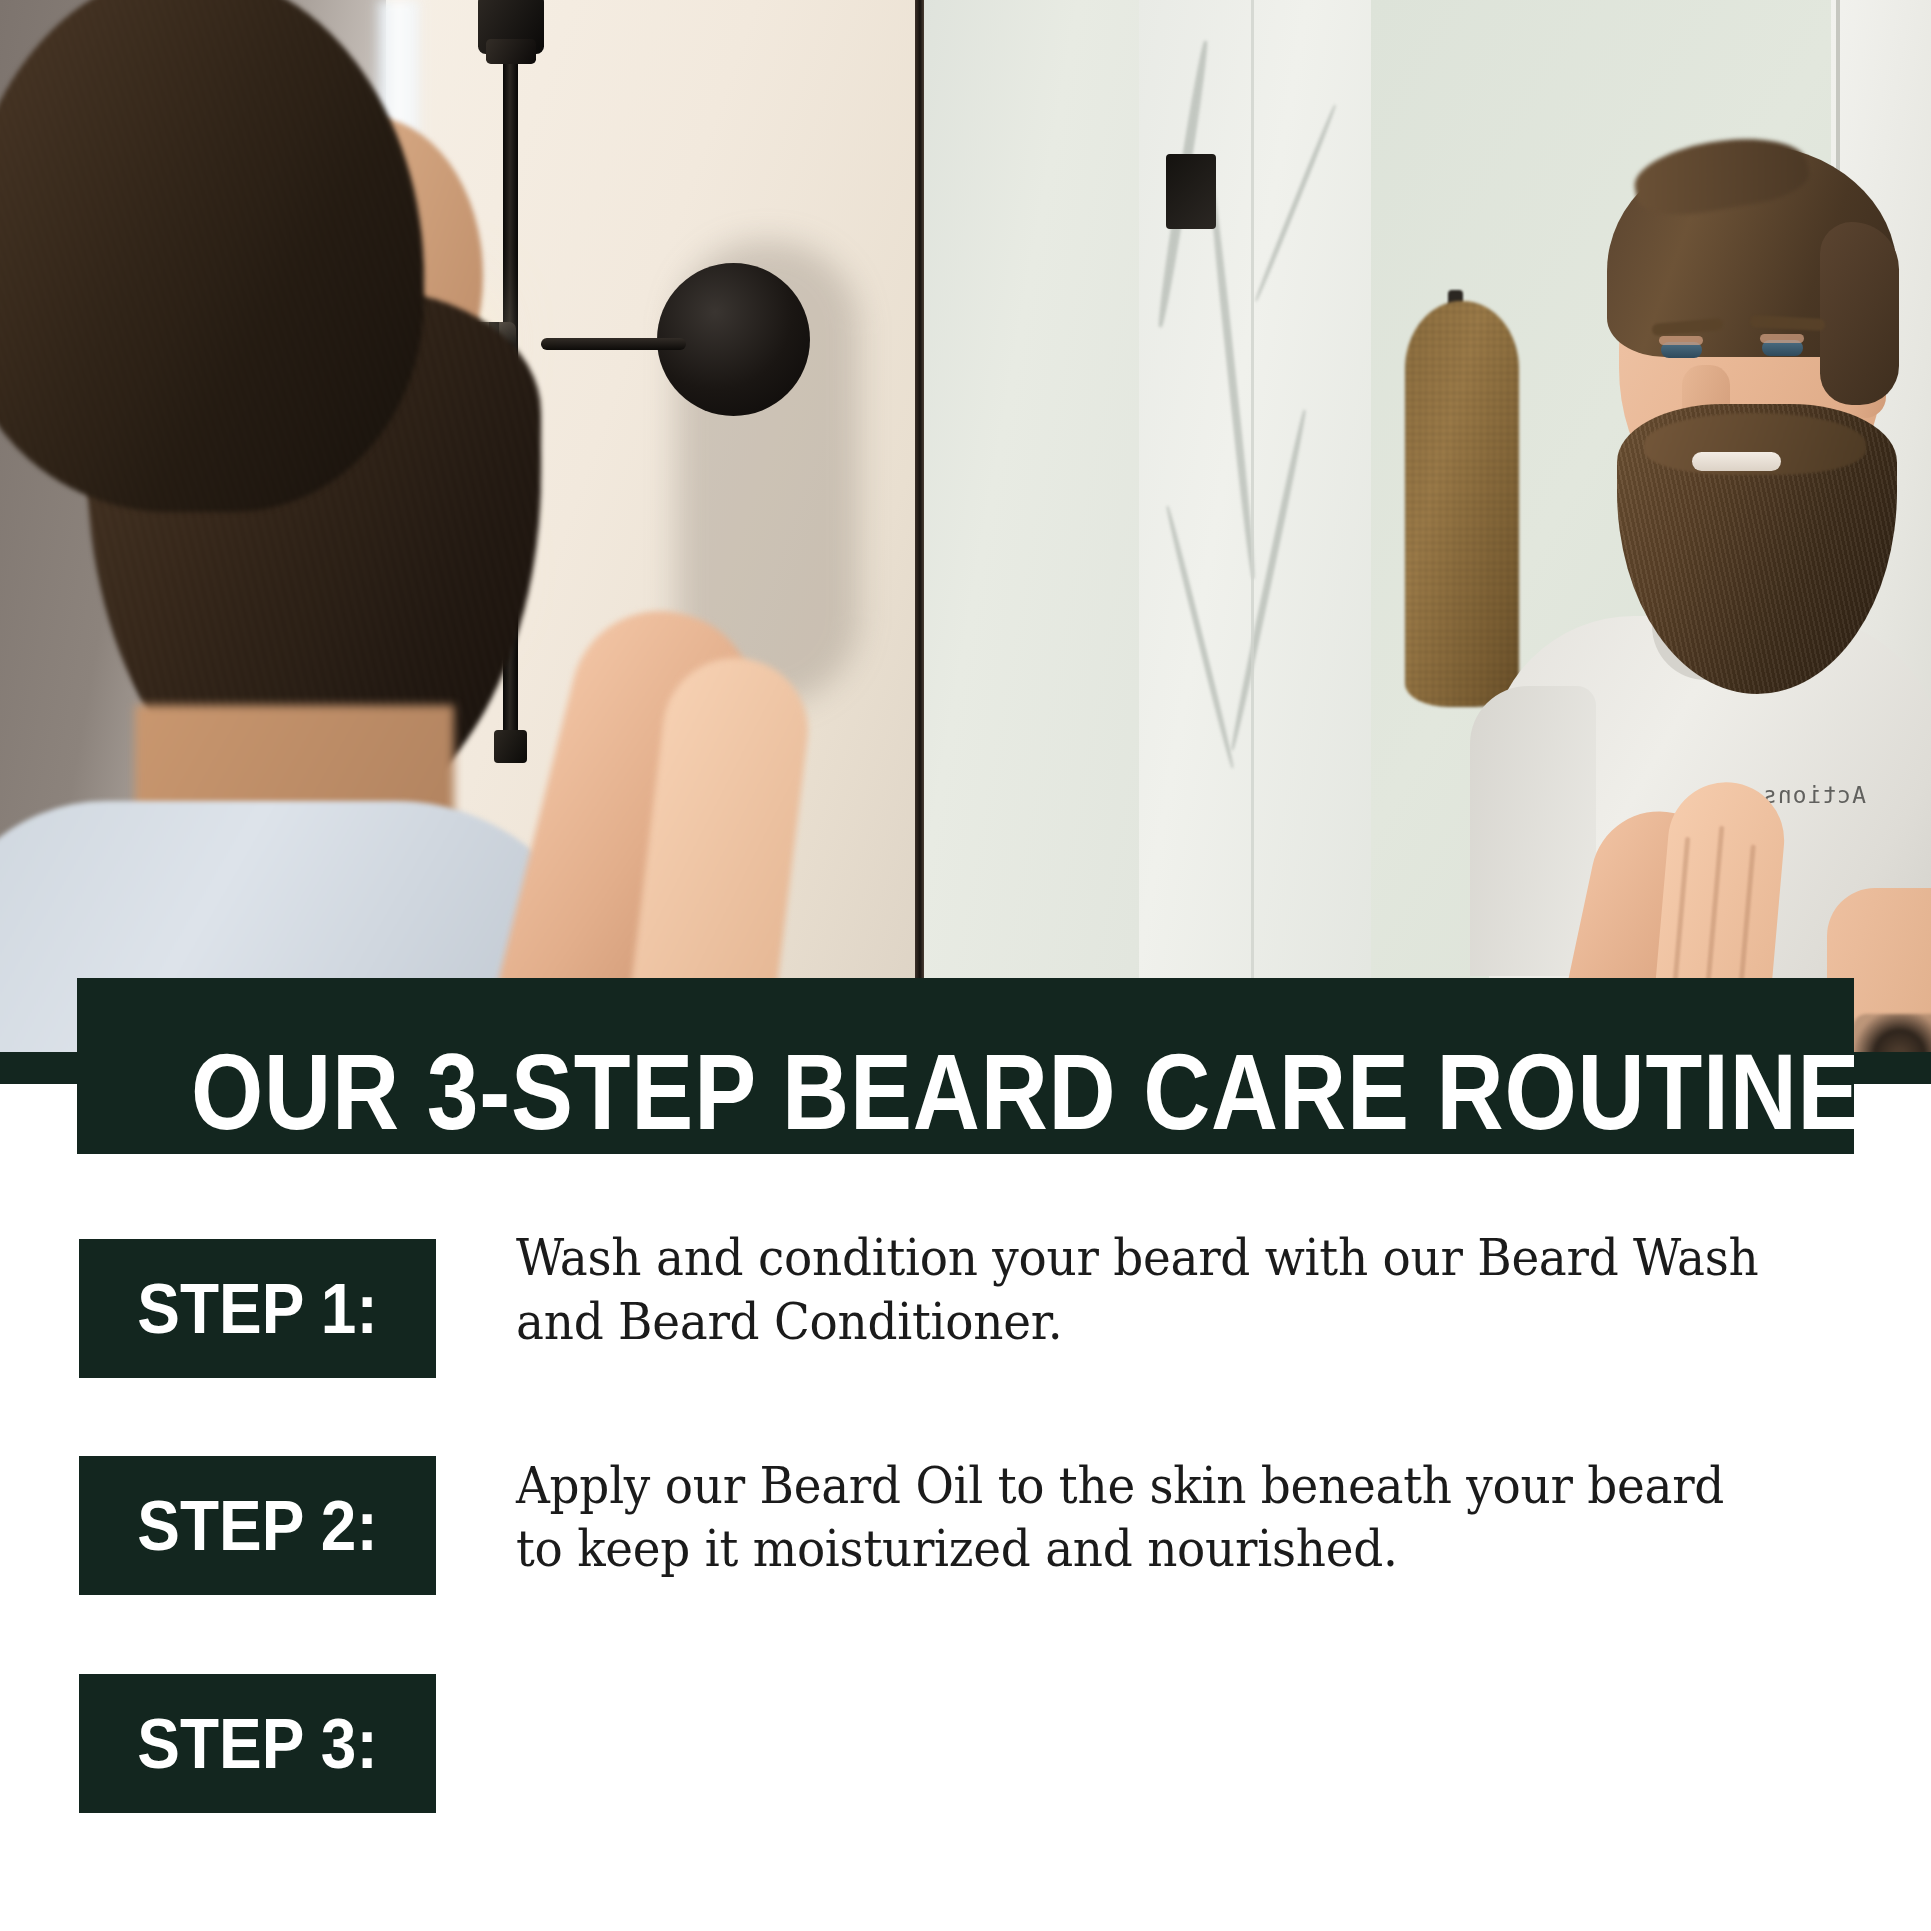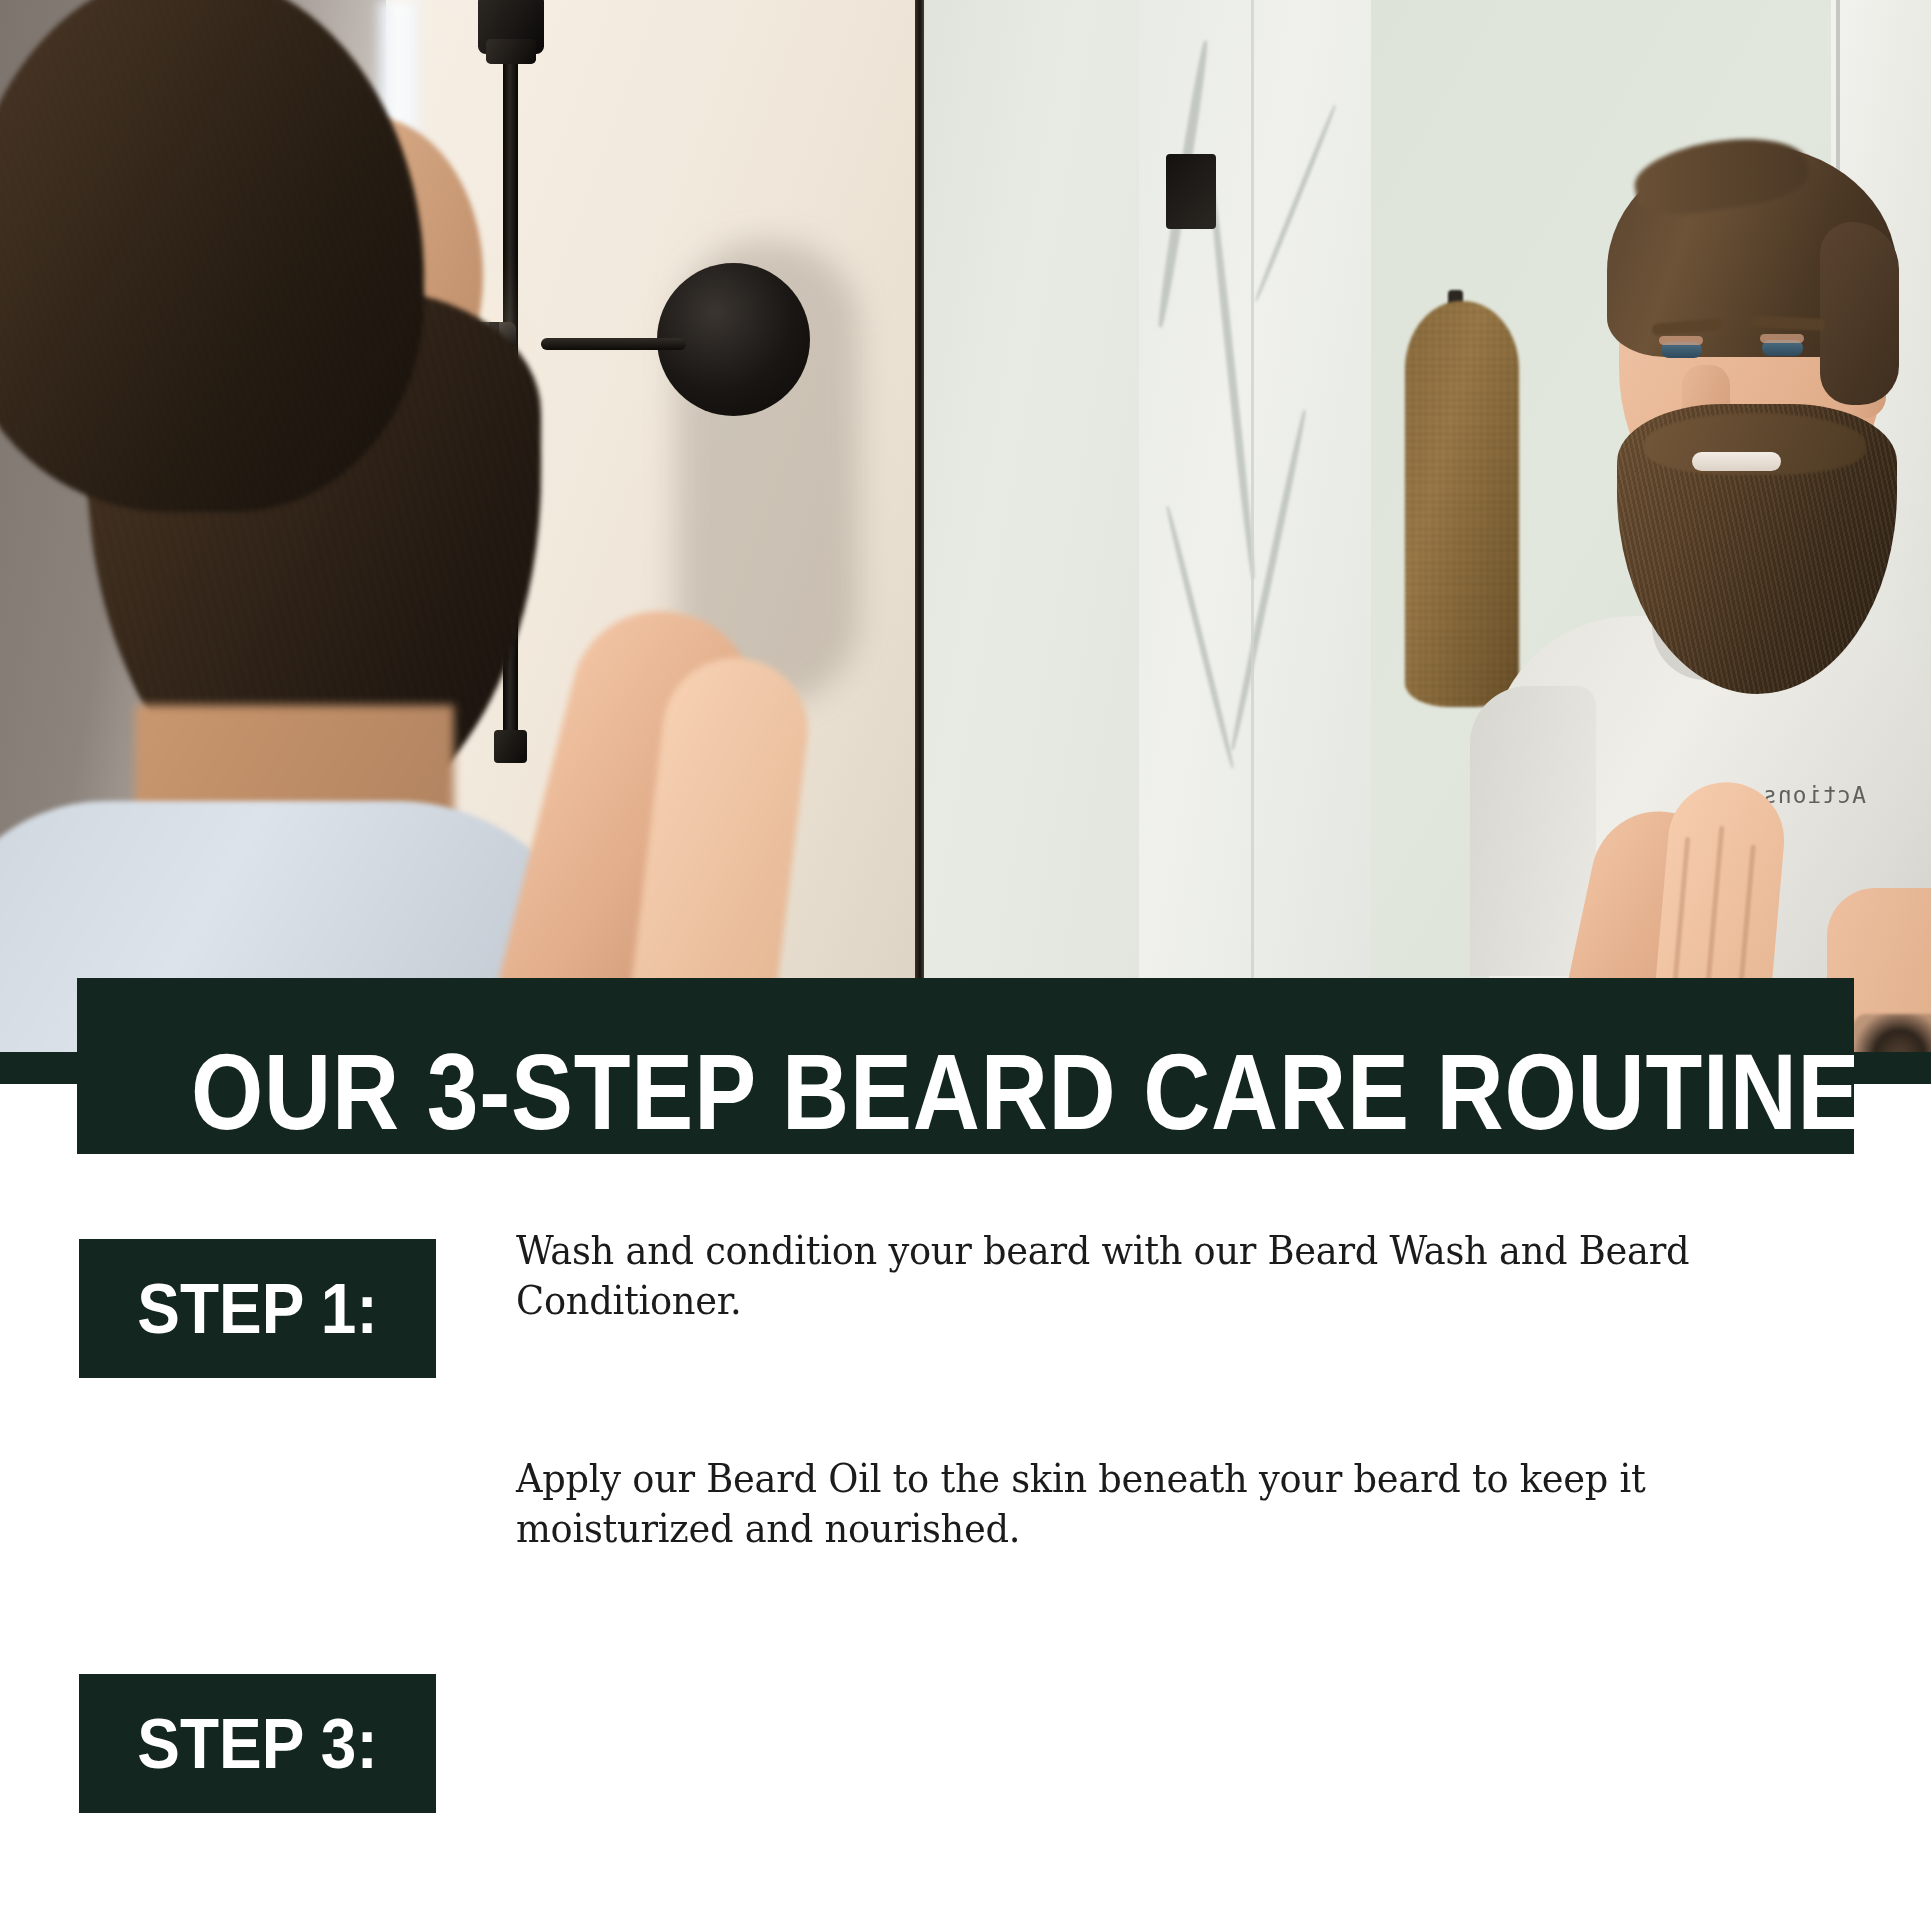--- a/index.html
+++ b/index.html
@@ -188,21 +188,21 @@
   
   .steps{position:absolute;left:0;top:1207px;width:1931px;}
   .step-row{position:relative;height:222px;}
   .step-badge{position:absolute;left:79px;width:357px;height:139px;background:#13261f;
     display:flex;align-items:center;justify-content:center;
     color:#ffffff;font-family:"Liberation Sans",sans-serif;font-weight:700;font-size:71px;
     letter-spacing:0px;}
   .step-badge span{display:inline-block;transform:scaleX(.9);}
   .step-text{position:absolute;left:516px;width:1361px;
     color:#1b1b1b;font-family:"DejaVu Serif",serif;font-weight:300;
-    font-size:40px;line-height:1.24;letter-spacing:-0.3px;}
+    font-size:51px;line-height:1.24;letter-spacing:-0.3px;}
   .step-text span{display:inline-block;transform:scaleX(.92);transform-origin:left top;}
 
   .r1 .step-badge{top:32px;}  .r1 .step-text{top:19.3px;}
   .r2 .step-badge{top:27px;}  .r2 .step-text{top:25px;}
   .r3 .step-badge{top:23px;}  .r3 .step-text{top:9.7px;}
 </style>
 </head>
 <body>
 
 <div id="page">
@@ -323,20 +323,23 @@
     <div class="step-row r1">
       <div class="step-badge">
         <span>STEP 1:</span>
       </div>
       <div class="step-text">
         <span>Wash and condition your beard with our Beard Wash and Beard Conditioner.</span>
       </div>
     </div>
 
     <div class="step-row r2">
+      <div class="step-badge">
+        <span>STEP 2:</span>
+      </div>
       <div class="step-text">
         <span>Apply our Beard Oil to the skin beneath your beard to keep it moisturized and nourished.</span>
       </div>
     </div>
 
     <div class="step-row r3">
       <div class="step-badge">
         <span>STEP 3:</span>
       </div>
     </div>

